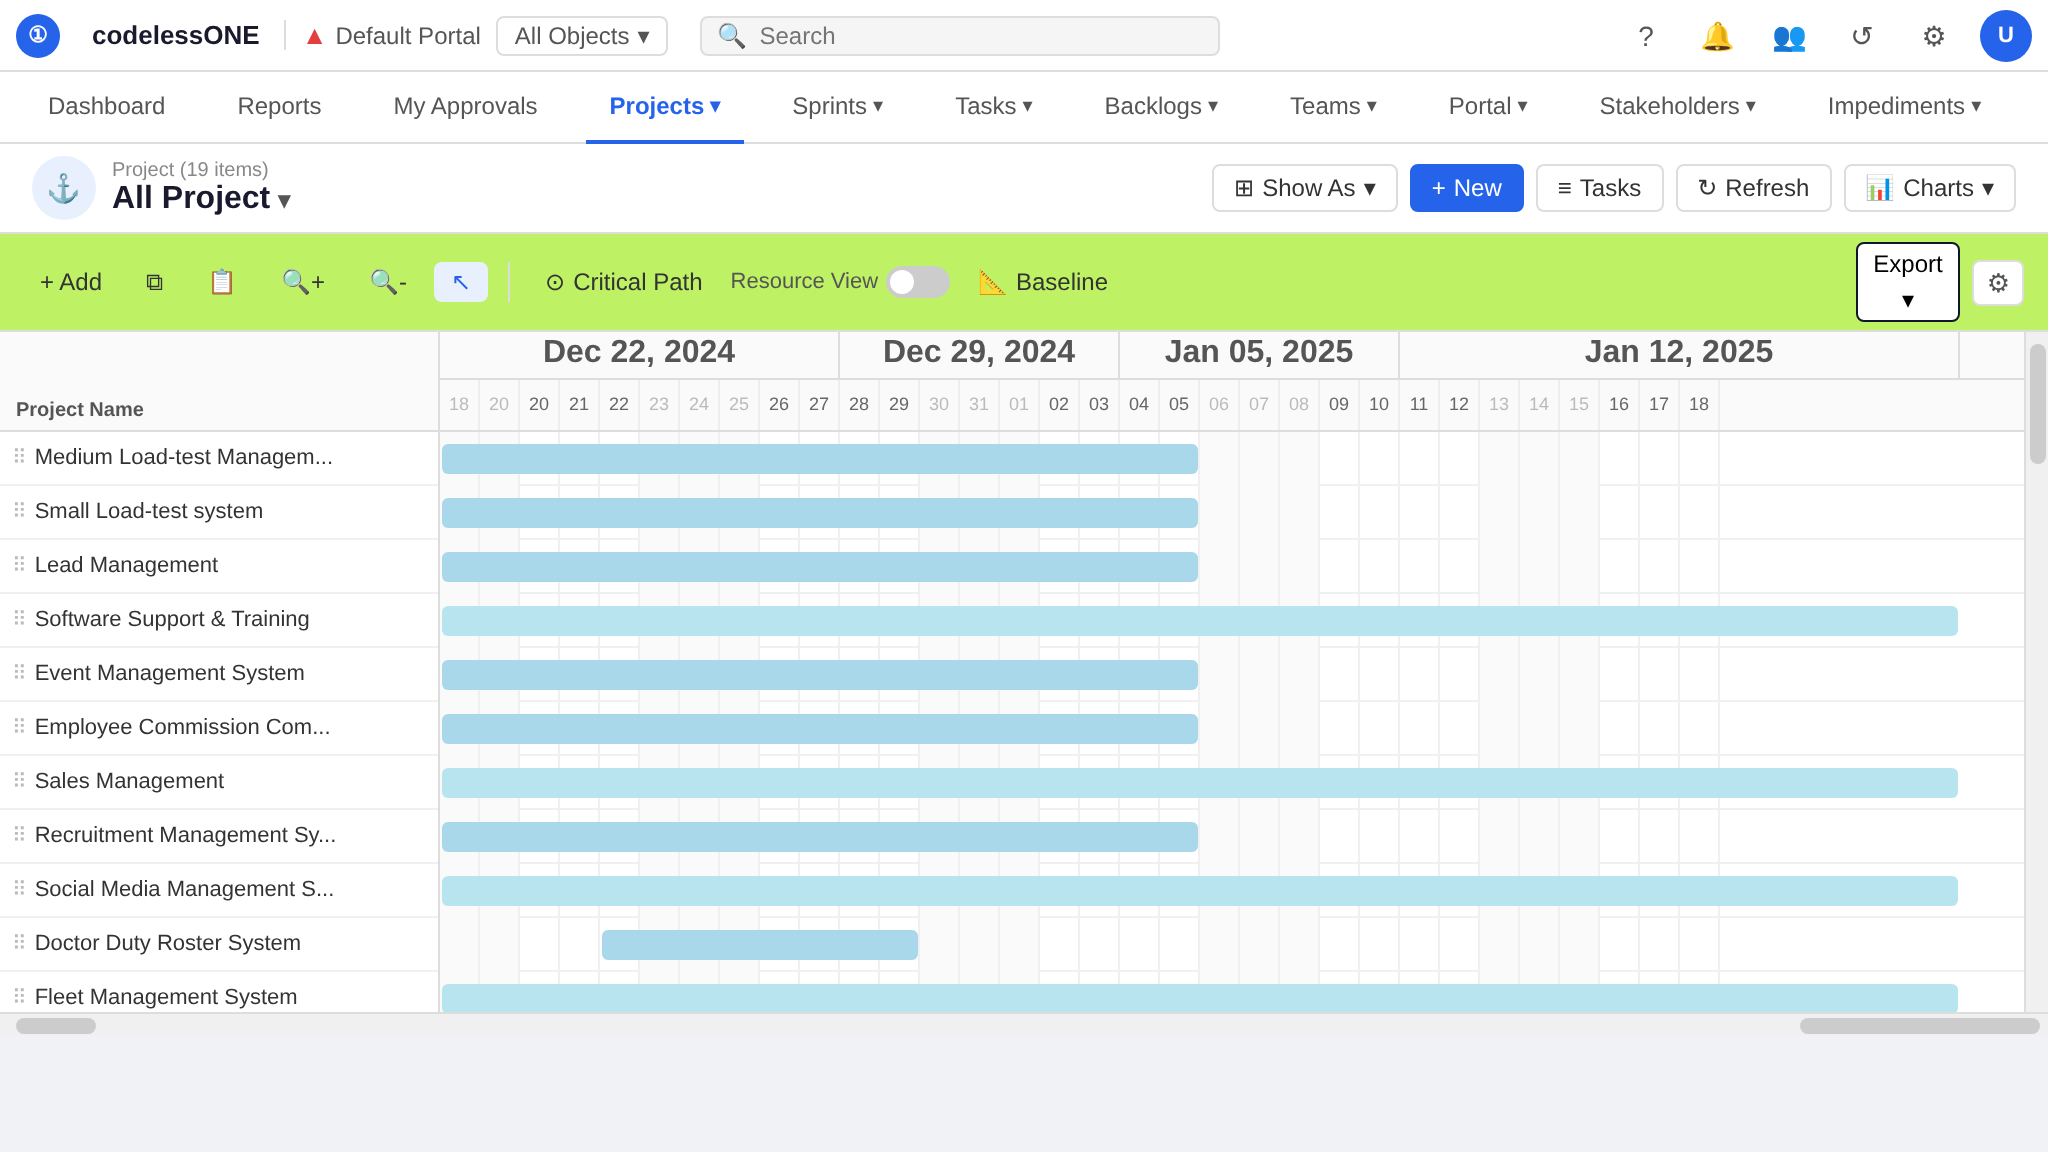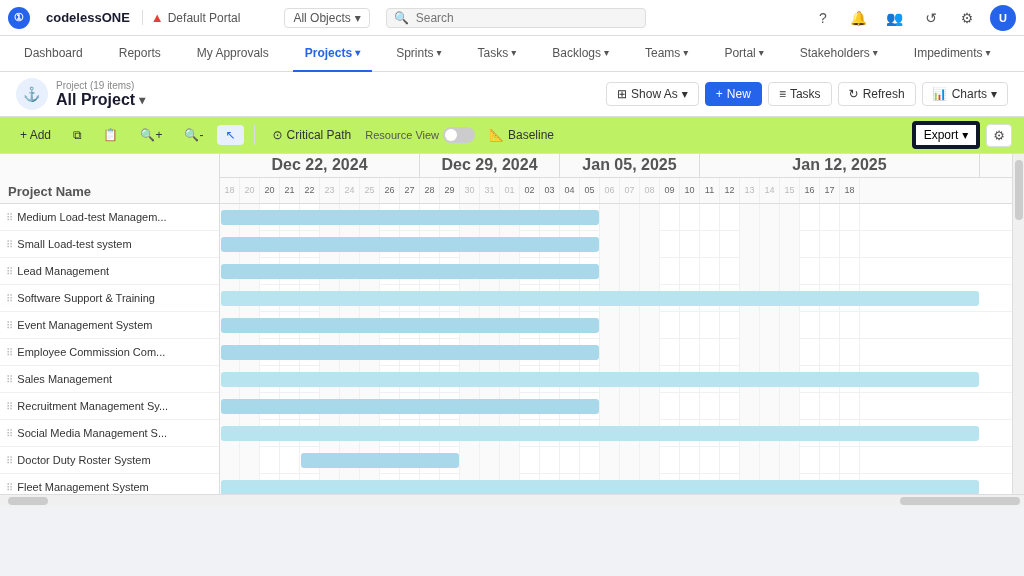--- a/index.html
+++ b/index.html
@@ -8,21 +8,21 @@
     
     .top-bar { display: flex; align-items: center; background: #fff; border-bottom: 1px solid #ddd; height: 36px; padding: 0 8px; gap: 8px; }
     .logo { display: flex; align-items: center; gap: 4px; font-weight: 700; font-size: 14px; color: #1a1a2e; white-space: nowrap; }
     .logo-icon { width: 22px; height: 22px; background: #2563eb; border-radius: 50%; display: flex; align-items: center; justify-content: center; color: #fff; font-size: 11px; font-weight: 700; }
     .logo-text { font-size: 13px; font-weight: 700; margin-left: 12px; }
     .portal-badge { display: flex; align-items: center; gap: 4px; font-size: 12px; color: #555; border-left: 1px solid #ddd; padding-left: 8px; margin-left: 4px; }
     .portal-icon { color: #e53e3e; font-size: 13px; }
     .search-bar { display: flex; align-items: center; background: #f5f5f5; border: 1px solid #ddd; border-radius: 4px; padding: 2px 8px; flex: 1; max-width: 260px; gap: 6px; margin-left: 8px; }
     .search-bar input { border: none; background: transparent; outline: none; font-size: 12px; width: 100%; }
     .search-icon { color: #888; font-size: 12px; }
-    .all-objects { display: flex; align-items: center; gap: 4px; font-size: 12px; color: #555; padding: 2px 8px; border: 1px solid #ddd; border-radius: 4px; cursor: pointer; white-space: nowrap; margin-left: 36px; }
+    .all-objects { display: flex; align-items: center; gap: 4px; font-size: 12px; color: #555; padding: 2px 8px; border: 1px solid #ddd; border-radius: 4px; cursor: pointer; white-space: nowrap; }
     .top-icons { margin-left: auto; display: flex; align-items: center; gap: 10px; }
     .top-icon { width: 26px; height: 26px; display: flex; align-items: center; justify-content: center; color: #555; font-size: 14px; cursor: pointer; border-radius: 50%; }
     .avatar { width: 26px; height: 26px; background: #2563eb; border-radius: 50%; display: flex; align-items: center; justify-content: center; color: #fff; font-size: 11px; font-weight: 700; cursor: pointer; }
 
     
     .sec-nav { display: flex; align-items: center; background: #fff; border-bottom: 1px solid #ddd; height: 36px; padding: 0 12px; gap: 12px; }
     .nav-item { padding: 0 12px; height: 36px; display: flex; align-items: center; font-size: 12px; color: #555; cursor: pointer; white-space: nowrap; border-bottom: 2px solid transparent; }
     .nav-item.active { color: #2563eb; border-bottom: 2px solid #2563eb; font-weight: 600; }
     .nav-item .caret { margin-left: 3px; font-size: 10px; }
 
@@ -40,27 +40,27 @@
     .btn-show-as { background: #fff; }
 
     
     .toolbar { background: #bef264; border-bottom: 1px solid #ddd; padding: 4px 12px; display: flex; align-items: center; gap: 6px; }
     .tool-btn { display: flex; align-items: center; gap: 4px; padding: 3px 8px; border-radius: 4px; font-size: 12px; cursor: pointer; border: none; background: transparent; color: #333; }
     .tool-btn.active { background: #e8f0fe; color: #2563eb; }
     .toolbar-sep { width: 1px; height: 20px; background: #ddd; margin: 0 4px; }
     .toggle-switch { display: flex; align-items: center; gap: 4px; }
     .toggle { width: 32px; height: 16px; background: #ccc; border-radius: 8px; position: relative; cursor: pointer; }
     .toggle-knob { width: 12px; height: 12px; background: #fff; border-radius: 50%; position: absolute; top: 2px; left: 2px; transition: left 0.2s; }
-    .export-btn { margin-left: auto; display: flex; align-items: center; gap: 4px; padding: 3px 8px; border-radius: 4px; font-size: 12px; cursor: pointer; border: 4px solid #0f172a; background: #fff; }
+    .export-btn { margin-left: auto; display: flex; align-items: center; gap: 4px; padding: 3px 8px; border-radius: 4px; font-size: 12px; cursor: pointer; border: 1px solid #0f172a; background: #fff; flex-direction: column; }
     .gear-btn { padding: 3px 6px; border-radius: 4px; font-size: 13px; cursor: pointer; border: 1px solid #ddd; background: #fff; color: #555; }
 
     
     .gantt-wrapper { display: flex; flex: 1; overflow: hidden; background: #fff; margin: 0; position: relative; }
     .gantt-left { width: 220px; min-width: 220px; border-right: 1px solid #ddd; overflow: hidden; display: flex; flex-direction: column; }
-    .gantt-header-left { height: 50px; border-bottom: 1px solid #ddd; display: flex; align-items: flex-end; padding: 4px 8px; background: #fafafa; font-size: 13px; font-weight: 600; color: #555; }
+    .gantt-header-left { height: 50px; border-bottom: 1px solid #ddd; display: flex; align-items: flex-end; padding: 4px 8px; background: #fafafa; font-size: 10px; font-weight: 600; color: #555; }
     .gantt-rows-left { overflow-y: auto; flex: 1; }
     .gantt-row { display: flex; align-items: center; height: 27px; border-bottom: 1px solid #f0f0f0; padding: 0 6px; gap: 4px; font-size: 11px; }
     .drag-handle { color: #bbb; font-size: 10px; cursor: grab; flex-shrink: 0; }
     .row-name { overflow: hidden; text-overflow: ellipsis; white-space: nowrap; font-size: 11px; color: #333; }
 
     
     .gantt-right { flex: 1; overflow: auto; display: flex; flex-direction: column; position: relative; }
     .timeline-header { height: 50px; border-bottom: 1px solid #ddd; background: #fafafa; display: flex; flex-direction: column; position: sticky; top: 0; z-index: 10; min-width: 760px; }
     .week-labels { display: flex; border-bottom: 1px solid #ddd; height: 24px; }
     .week-label { display: flex; align-items: center; justify-content: center; font-size: 16px; color: #555; font-weight: 600; border-right: 1px solid #ddd; flex-shrink: 0; }

